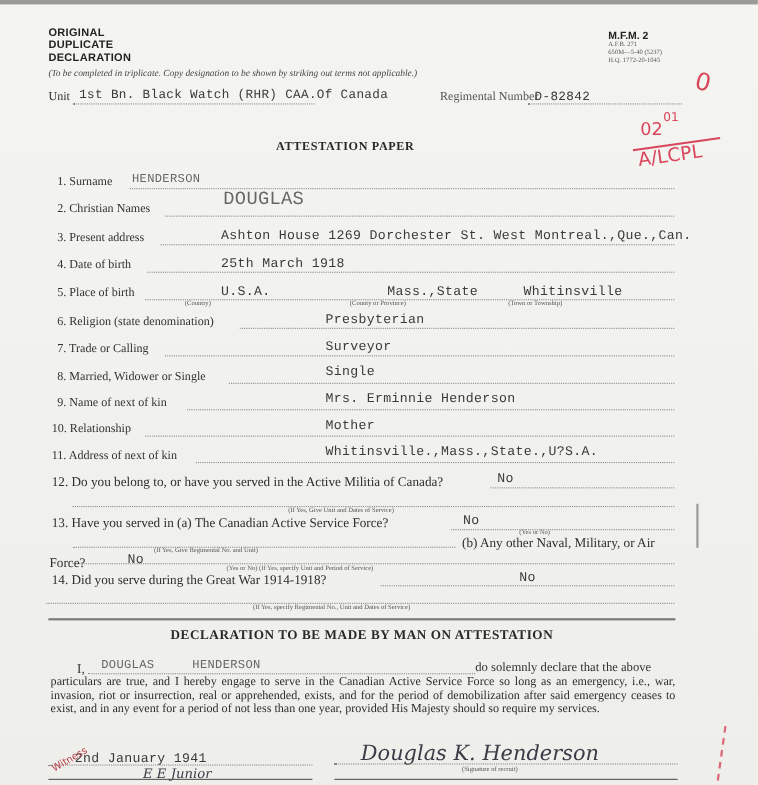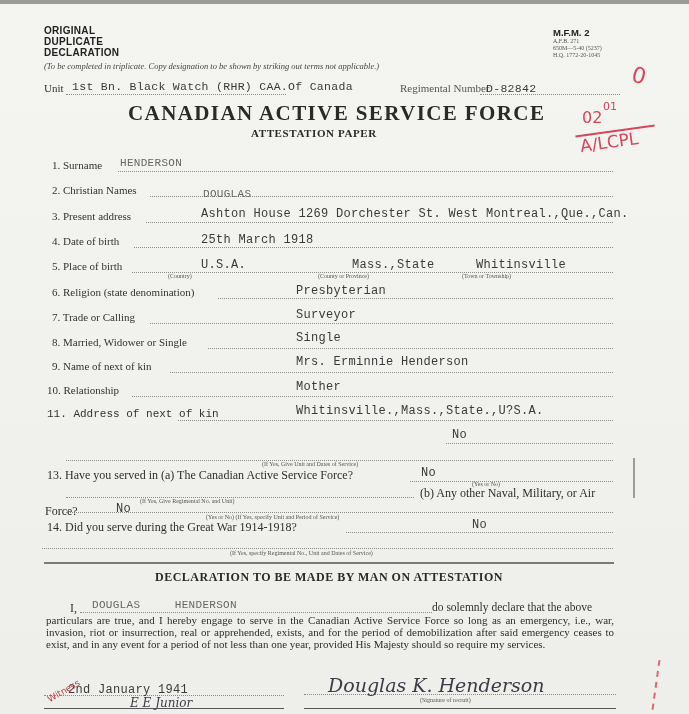--- a/index.html
+++ b/index.html
@@ -43,42 +43,41 @@
   <div class="abs mfm-sub" style="left:553px;top:45px;">650M—5-40 (5237)</div>
   <div class="abs mfm-sub" style="left:553px;top:52px;">H.Q. 1772-20-1045</div>
 
   <div class="abs label" style="left:44px;top:82px;">Unit</div>
   <div class="dots" style="left:66px;top:94px;width:220px;"></div>
   <div class="abs mono" style="left:72px;top:80px;font-size:11.5px;font-family:Liberation Mono, monospace;">1st Bn. Black Watch (RHR) CAA.Of Canada</div>
   <div class="abs label" style="left:400px;top:82px;color:#555;">Regimental Number</div>
   <div class="dots" style="left:480px;top:94px;width:140px;"></div>
   <div class="abs mono" style="left:486px;top:82px;font-size:11.5px;">D-82842</div>
 
-  <div class="abs title" style="left:128px;top:101px;">CANADIAN ACTIVE SERVICE FORCE</div>
   <div class="abs subtitle" style="left:251px;top:127px;">ATTESTATION PAPER</div>
 
   <div class="abs red" style="left:632px;top:63px;font-size:22px;transform:rotate(15deg);">0</div>
   <div class="abs red" style="left:582px;top:108px;font-size:16px;">02</div>
   <div class="abs red" style="left:603px;top:100px;font-size:11px;">01</div>
   <div class="abs" style="left:575px;top:130px;width:80px;height:1.5px;background:#d9455a;transform:rotate(-8deg);"></div>
   <div class="abs red" style="left:580px;top:132px;font-size:17px;transform:rotate(-8deg);">A/LCPL</div>
 
   <div class="abs label" style="left:52px;top:159px;">
     <span>1.</span>
     <span>Surname</span>
   </div>
   <div class="dots" style="left:118px;top:171px;width:495px;"></div>
   <div class="abs mono" style="left:120px;top:157px;font-size:11px;color:#666;">HENDERSON</div>
 
   <div class="abs label" style="left:52px;top:184px;">
     <span>2.</span>
     <span>Christian Names</span>
   </div>
   <div class="dots" style="left:150px;top:196px;width:463px;"></div>
-  <div class="abs mono" style="left:203px;top:188px;font-size:11px;color:#666;">DOUGLAS</div>
+  <div class="abs mono" style="left:203px;top:172px;font-size:17px;color:#666;">DOUGLAS</div>
 
   <div class="abs label" style="left:52px;top:210px;">
     <span>3.</span>
     <span>Present address</span>
   </div>
   <div class="dots" style="left:146px;top:222px;width:467px;"></div>
   <div class="abs mono" style="left:201px;top:207px;font-size:12px;">Ashton House 1269 Dorchester St. West Montreal.,Que.,Can.</div>
 
   <div class="abs label" style="left:52px;top:235px;">
     <span>4.</span>
@@ -127,27 +126,28 @@
   <div class="dots" style="left:170px;top:372px;width:443px;"></div>
   <div class="abs mono" style="left:296px;top:355px;">Mrs. Erminnie Henderson</div>
 
   <div class="abs label" style="left:47px;top:384px;">
     <span>10.</span>
     <span>Relationship</span>
   </div>
   <div class="dots" style="left:132px;top:396px;width:481px;"></div>
   <div class="abs mono" style="left:296px;top:380px;">Mother</div>
 
-  <div class="abs label" style="left:47px;top:408px;font-family:Liberation Mono, monospace;">
+  <div class="abs label" style="left:47px;top:408px;">
     <span>11.</span>
     <span>Address of next of kin</span>
   </div>
   <div class="dots" style="left:178px;top:420px;width:435px;"></div>
   <div class="abs mono" style="left:296px;top:404px;">Whitinsville.,Mass.,State.,U?S.A.</div>
 
+  <div class="abs q" style="left:47px;top:431px;">12.  Do you belong to, or have you served in the Active Militia of Canada?</div>
   <div class="dots" style="left:446px;top:443px;width:167px;"></div>
   <div class="abs mono" style="left:452px;top:428px;">No</div>
   <div class="dots" style="left:66px;top:460px;width:547px;"></div>
   <div class="abs tiny" style="left:262px;top:461px;">(If Yes, Give Unit and Dates of Service)</div>
 
   <div class="abs q" style="left:47px;top:468px;">13.  Have you served in (a) The Canadian Active Service Force?</div>
   <div class="dots" style="left:410px;top:481px;width:203px;"></div>
   <div class="abs mono" style="left:421px;top:466px;">No</div>
   <div class="abs tiny" style="left:472px;top:481px;">(Yes or No)</div>
   <div class="dots" style="left:66px;top:497px;width:348px;"></div>

